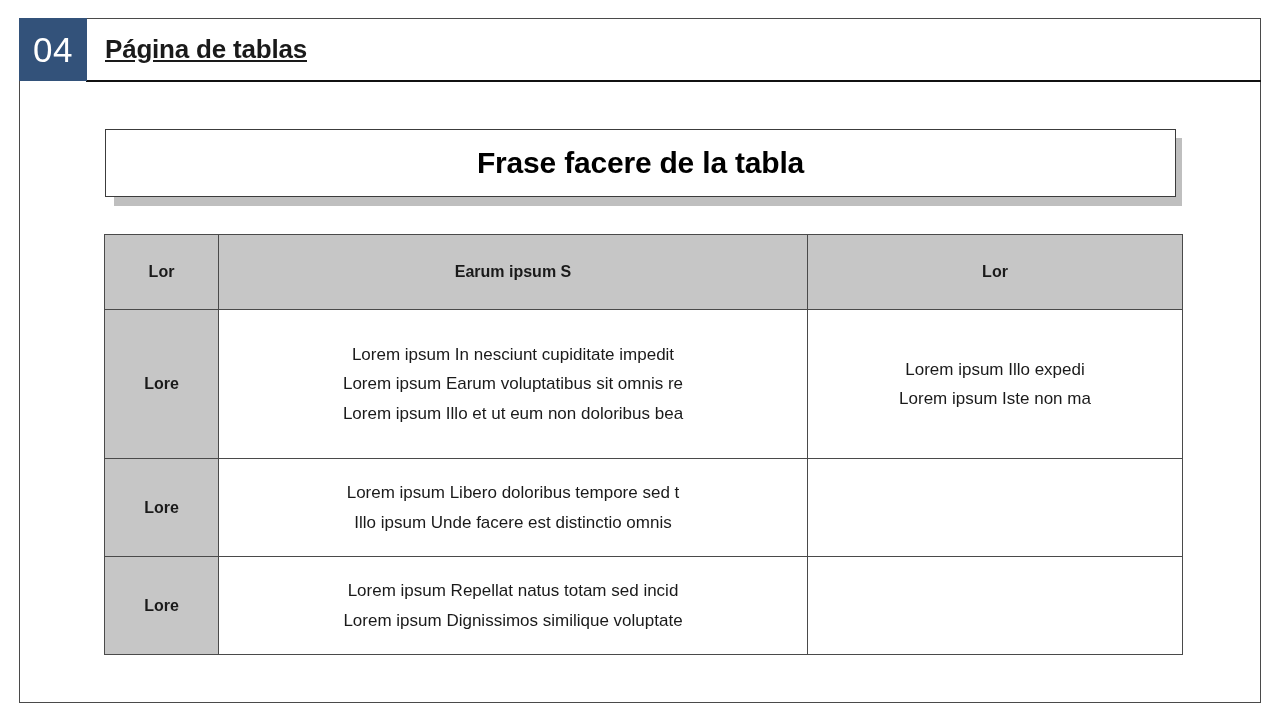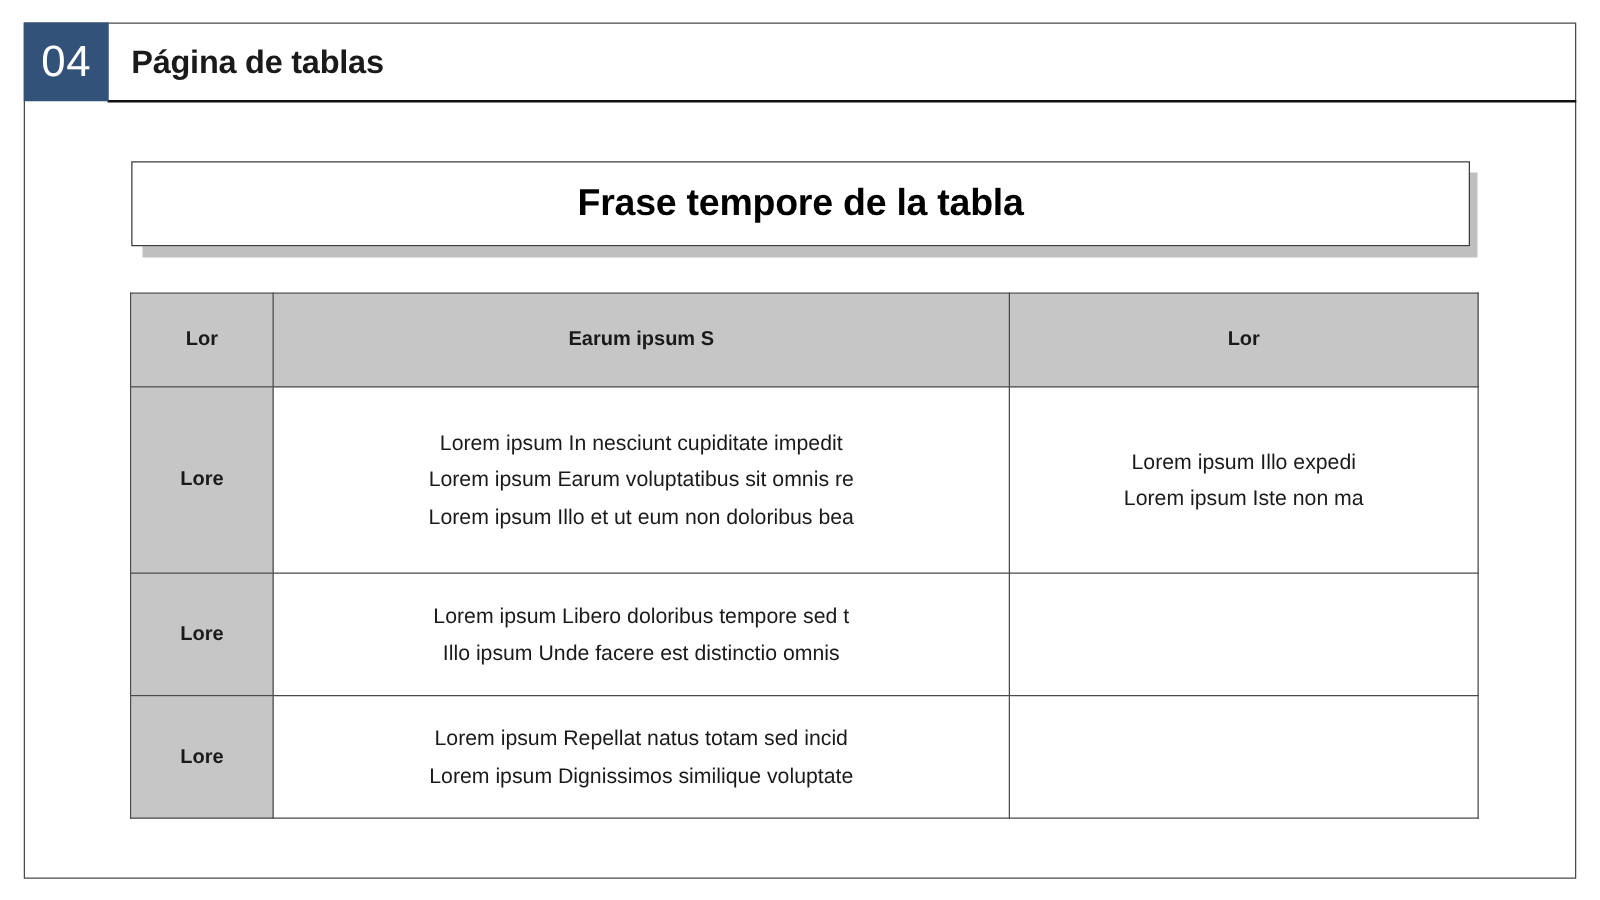--- a/index.html
+++ b/index.html
@@ -73,20 +73,21 @@
     position: absolute;
     left: 86px;
     top: 0px;
     height: 62px;
     display: flex;
     align-items: center;
     color: #1a1a1a;
     font-size: 26px;
     font-weight: bold;
     letter-spacing: -0.2px;
+    text-decoration: underline;
   }
 
   
   .summary-wrap {
     position: absolute;
     left: 105px;
     top: 129px;
     width: 1077px;
     height: 77px;
   }
@@ -185,21 +186,21 @@
     <div class="header-rule"></div>
     <div class="section-badge">
       <span class="section-badge-number">04</span>
     </div>
     <div class="header-title">Página de tablas</div>
   </div>
 
   <div class="summary-wrap">
     <div class="summary-shadow"></div>
     <div class="summary-box">
-      <span class="summary-text">Frase tempore de la tabla</span>
+      <span class="summary-text">Frase facere de la tabla</span>
     </div>
   </div>
 
   <table class="data-table">
     <colgroup>
       <col class="col-a">
       <col class="col-b">
       <col class="col-c">
     </colgroup>
     <thead>

